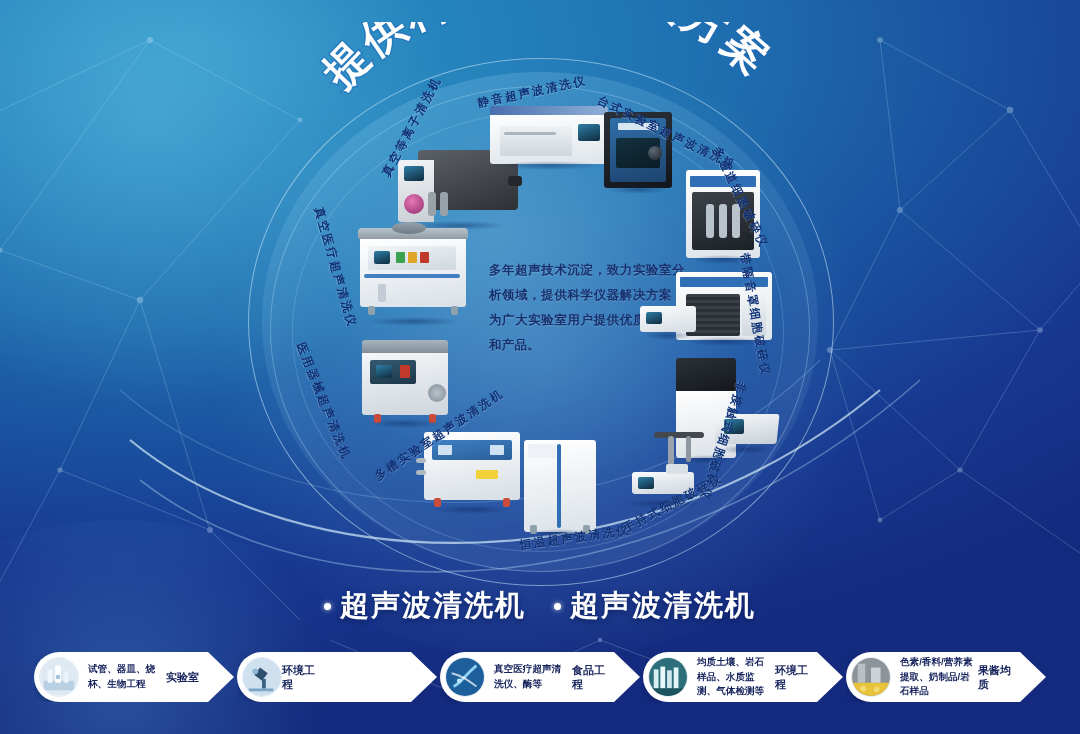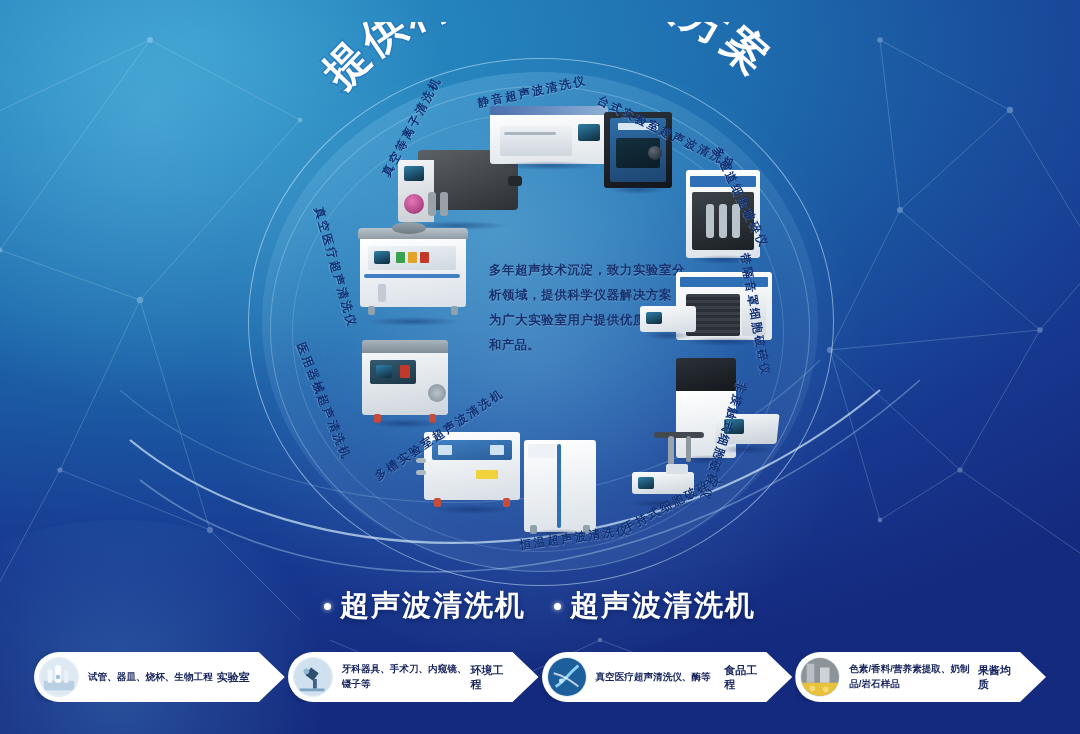--- a/index.html
+++ b/index.html
@@ -361,40 +361,55 @@
       <div class="body">
         <div class="thumb">
           <svg viewBox="0 0 40 40">
               <rect width="40" height="40" fill="#cfe0ee"></rect>
             <path d="M6 32h26v3H6z" fill="#7ba4c7"></path>
             <path d="M18 10l8 6-6 8-8-6z" fill="#2f4f6e"></path>
             <rect x="20" y="22" width="4" height="10" fill="#3c6286"></rect>
             <circle cx="13" cy="14" r="3" fill="#8fb8d6"></circle>
             </svg>
         </div>
-        <div class="desc">牙科器具、手术刀、内窥镜、镊子等</div>
         <div class="field">环境工程</div>
       </div>
     </div>
 
     <div class="arrow">
       <div class="body">
         <div class="thumb">
           <svg viewBox="0 0 40 40">
               <rect width="40" height="40" fill="#1d5f9b"></rect>
             <path d="M8 30c8-4 12-12 24-22" stroke="#8fd3f4" stroke-width="3" fill="none"></path>
             <path d="M6 16c10 2 18 8 26 14" stroke="#ffffff" stroke-width="2" fill="none" opacity=".7"></path>
             <circle cx="14" cy="24" r="2.5" fill="#bfe8ff"></circle>
             </svg>
         </div>
         <div class="desc">真空医疗超声清洗仪、酶等</div>
         <div class="field">食品工程</div>
       </div>
     </div>
 
+    <div class="arrow">
+      <div class="body">
+        <div class="thumb">
+          <svg viewBox="0 0 40 40">
+              <rect width="40" height="40" fill="#2c6f7a"></rect>
+            <rect x="5" y="12" width="5" height="20" fill="#d7eef2"></rect>
+            <rect x="12" y="9" width="5" height="23" fill="#eaf8fa"></rect>
+            <rect x="19" y="13" width="5" height="19" fill="#cfe9ee"></rect>
+            <rect x="26" y="10" width="5" height="22" fill="#e3f4f7"></rect>
+            <rect x="0" y="32" width="40" height="8" fill="#1d5460"></rect>
+            </svg>
+        </div>
+        <div class="desc">均质土壤、岩石样品、水质监测、气体检测等</div>
+        <div class="field">环境工程</div>
+      </div>
+    </div>
 
     <div class="arrow">
       <div class="body">
         <div class="thumb">
           <svg viewBox="0 0 40 40">
               <rect width="40" height="40" fill="#8c9399"></rect>
             <rect x="0" y="26" width="40" height="14" fill="#e8c23a"></rect>
             <rect x="6" y="6" width="8" height="20" fill="#b9bfc4"></rect>
             <rect x="20" y="10" width="10" height="16" fill="#cdd2d6"></rect>
             <circle cx="12" cy="32" r="3" fill="#f3da74"></circle>

